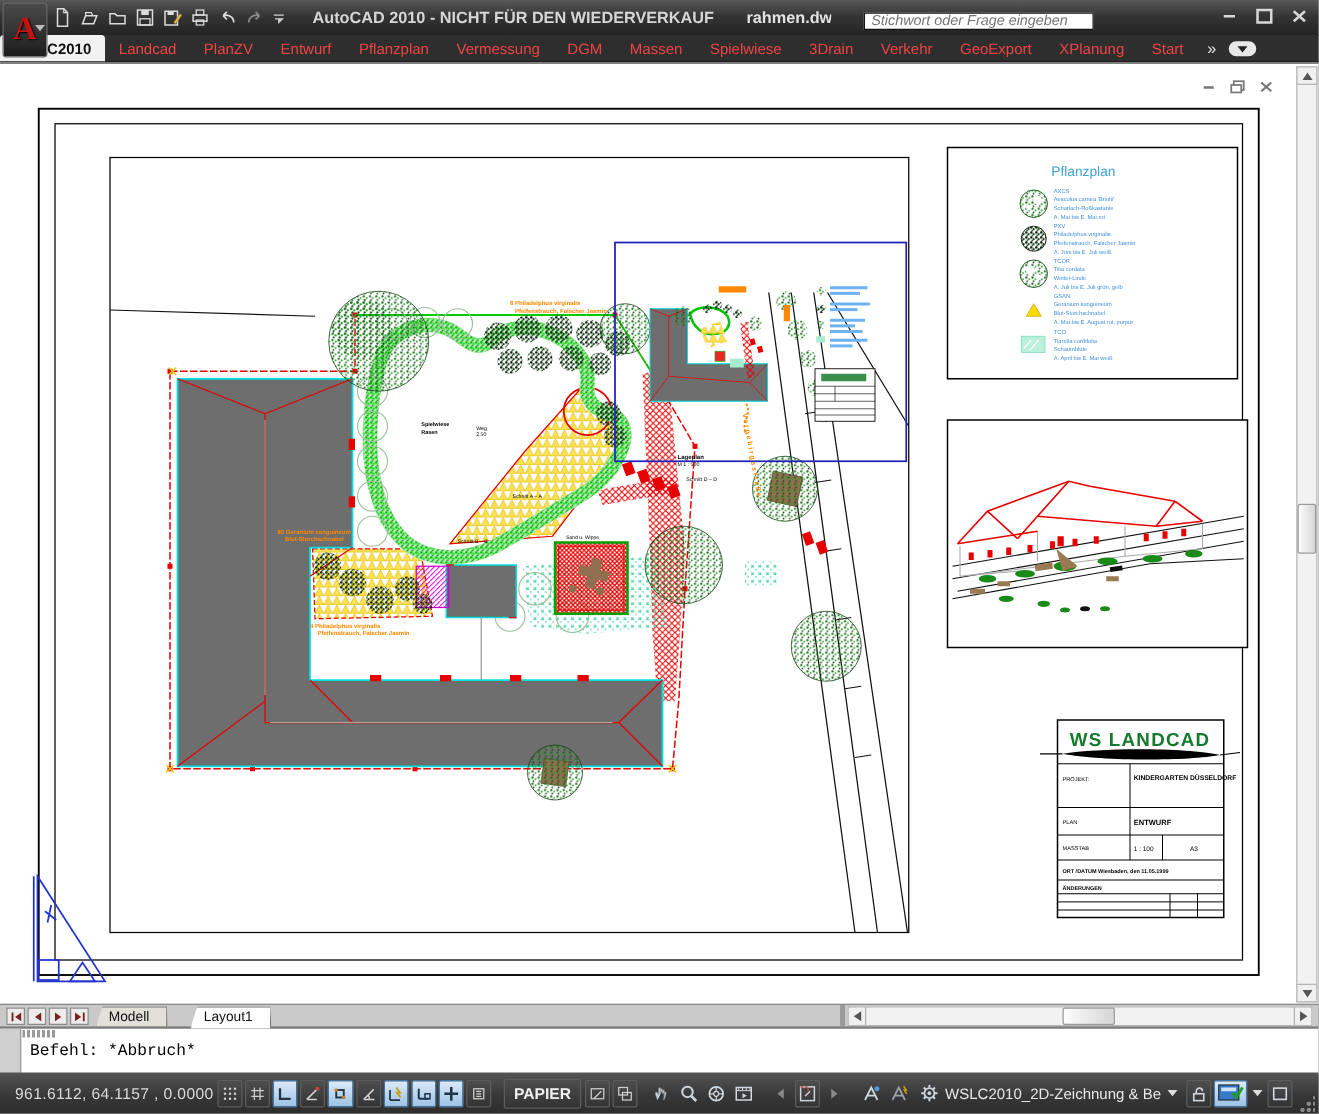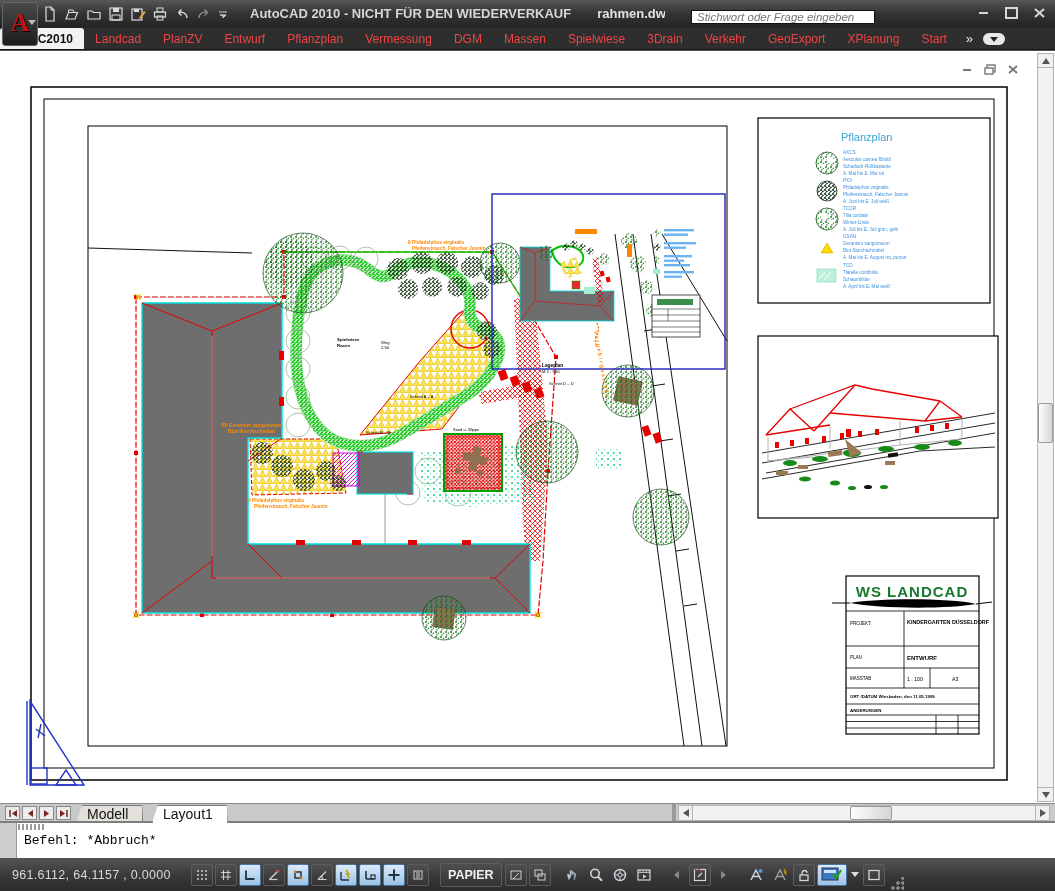--- a/index.html
+++ b/index.html
@@ -41,21 +41,21 @@
   .mdibtn{position:absolute;width:18px;height:13px;display:flex;align-items:center;justify-content:center;}
   
   .sbtrack{position:absolute;background:#f2f2f2;border:1px solid #b5b5b5;box-sizing:border-box;}
   .sbthumb{position:absolute;background:linear-gradient(90deg,#fdfdfd,#d5d5d5);border:1px solid #9a9a9a;box-sizing:border-box;border-radius:2px;}
   .sbarrow{position:absolute;display:flex;align-items:center;justify-content:center;background:#f0f0f0;border:1px solid #b5b5b5;box-sizing:border-box;}
   .tri{width:0;height:0;}
   
   #tabsrow{position:absolute;left:0;top:803px;width:1055px;height:18px;background:#c9c9c9;border-top:1px solid #8a8a8a;}
   .navbtn{position:absolute;top:2px;width:15px;height:14px;background:#ececec;border:1px solid #8a8a8a;
     display:flex;align-items:center;justify-content:center;box-sizing:border-box;}
-  .tab{position:absolute;top:1px;height:17px;line-height:16px;font-size:14px;color:#111;padding:0 14px 0 10px;
+  .tab{position:absolute;top:1px;height:17px;line-height:16px;font-size:11px;color:#111;padding:0 14px 0 10px;
     background:#e3e0da;border:1px solid #777;border-bottom:none;
     clip-path:polygon(6px 0,calc(100% - 1px) 0,100% 100%,0 100%);}
   .tab.active{background:#ffffff;z-index:2;}
   
   #cmdwin{position:absolute;left:0;top:821px;width:1055px;height:37px;background:#fff;border-top:2px solid #7d7d7d;}
   #cmdhandle{position:absolute;left:0;top:0;width:16px;height:37px;background:#cfcfcf;border-right:1px solid #9a9a9a;}
   #cmddots{position:absolute;left:18px;top:1px;width:26px;height:6px;
     background:repeating-linear-gradient(90deg,#9a9a9a 0 2px,transparent 2px 4px);}
   .cmdline{position:absolute;left:24px;width:1000px;height:16px;font-family:"DejaVu Sans Mono",monospace;
     font-size:13px;color:#000;white-space:pre;}
@@ -806,20 +806,31 @@
           <path d="M3,13 L8,3 L13,13 M5,9.5 h6" stroke="#cfd6dd" stroke-width="1.4" fill="none"></path>
           <circle cx="12.5" cy="4" r="2" fill="#4a9ae8"></circle>
         </svg>
       </div>
     <div class="tbtn" style="border:none;background:none;">
         <svg width="16" height="16">
           <path d="M3,13 L8,3 L13,13 M5,9.5 h6" stroke="#9aa2aa" stroke-width="1.4" fill="none"></path>
           <path d="M12,2 l2,3 h-1.6 l2,3" stroke="#c8a000" stroke-width="1.2" fill="none"></path>
         </svg>
       </div>
+    <div id="wsbtn">
+      <svg width="15" height="15">
+          <circle cx="7.5" cy="7.5" r="4" fill="none" stroke="#cfd6dd" stroke-width="1.4"></circle>
+          <circle cx="7.5" cy="7.5" r="1.5" fill="#cfd6dd"></circle>
+          <g stroke="#cfd6dd" stroke-width="1.6">
+            <path d="M7.5,1 v2 M7.5,12 v2 M1,7.5 h2 M12,7.5 h2 M3,3 l1.4,1.4 M10.6,10.6 L12,12 M12,3 l-1.4,1.4 M4.4,10.6 L3,12"></path>
+          </g>
+        </svg>
+      <span>WSLC2010_2D-Zeichnung &amp; Be</span>
+      <span class="dropcaret"></span>
+    </div>
     <div class="tbtn">
         <svg width="14" height="14">
           <rect x="3" y="7" width="8" height="5.5" fill="none" stroke="#cfd6dd" stroke-width="1.3"></rect>
           <path d="M5,7 V5 a2.5,2.5 0 0 1 5,0" fill="none" stroke="#cfd6dd" stroke-width="1.3"></path>
         </svg>
       </div>
     <div class="tbtn pressed" style="width:30px;">
         <svg width="22" height="15">
           <rect x="1" y="1" width="16" height="12" fill="#3a78c8" stroke="#234" stroke-width="1"></rect>
           <rect x="3" y="3" width="12" height="3" fill="#cfe2f8"></rect>

